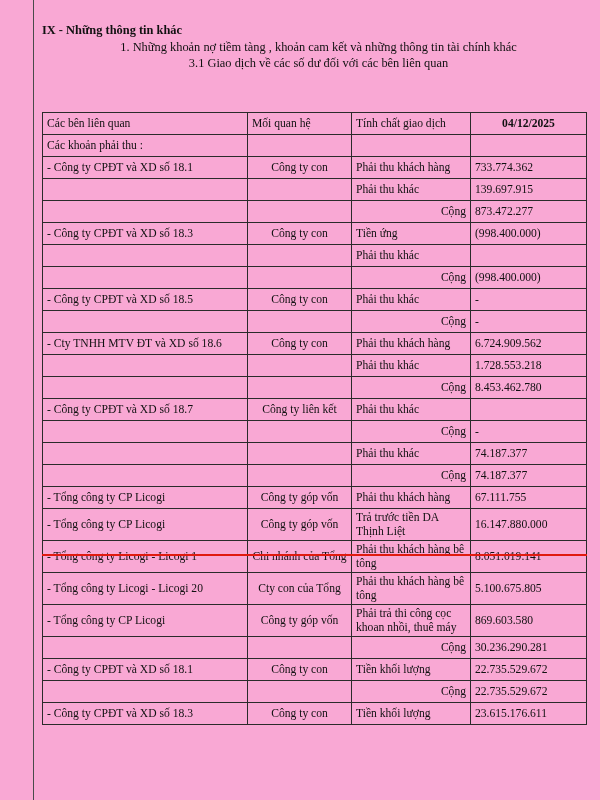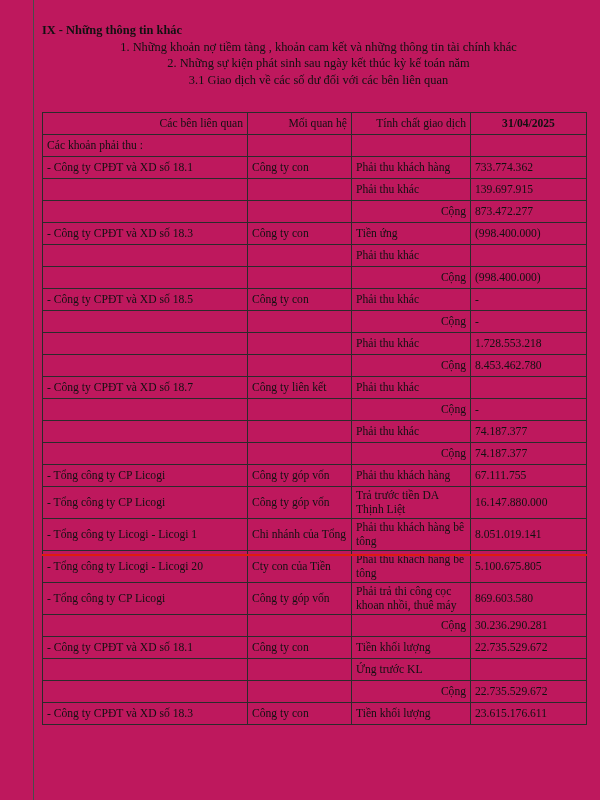--- a/index.html
+++ b/index.html
@@ -12,21 +12,21 @@
     height: 800px;
     font-family: "Liberation Serif", serif;
     color: #111;
     overflow: hidden;
     position: relative;
   }
   .page {
     position: absolute;
     left: 0; top: 0;
     width: 600px; height: 800px;
-    background: #be185d;
+    background: #f9a8d4;
   }
   
   .left-edge {
     position: absolute;
     left: 33px; top: 0px;
     width: 1px; height: 800px;
     background: #4a4a4a;
   }
   .header-block {
     position: absolute;
@@ -52,26 +52,26 @@
   }
   table.rel td, table.rel th {
     border: 1px solid #2b2b2b;
     padding: 2px 4px;
     vertical-align: middle;
     line-height: 13.5px;
     height: 22px;
     font-weight: normal;
   }
   .c0 { width: 205px; }
-  .c1 { width: 104px; text-align: left; }
+  .c1 { width: 104px; text-align: center; }
   .c2 { width: 119px; }
   .c3 { width: 116px; text-align: left; }
 
   th.hd {
-    text-align: right;
+    text-align: left;
     font-weight: normal;
     height: 24px;
   }
   th.hd.amt { text-align: center; font-weight: bold; }
 
   .bold { font-weight: bold; }
   .rt { text-align: right; }
 
   
   .redline {
@@ -87,31 +87,30 @@
 </head>
 <body>
 
 <div class="page">
 
   <div class="left-edge"></div>
 
   <div class="header-block">
     <div class="h-line bold">IX - Những thông tin khác</div>
     <div class="h-line h-indent">1. Những khoản nợ tiềm tàng , khoản cam kết và những thông tin tài chính khác</div>
-    <div class="h-line h-indent">2. Những sự kiện phát sinh sau ngày kết thúc kỳ kế toán năm</div>
     <div class="h-line h-indent">3.1 Giao dịch về các số dư đối với các bên liên quan</div>
   </div>
 
   <table class="rel">
     <thead>
       <tr>
         <th class="hd c0">Các bên liên quan</th>
         <th class="hd c1">Mối quan hệ</th>
         <th class="hd c2">Tính chất giao dịch</th>
-        <th class="hd amt c3">31/04/2025</th>
+        <th class="hd amt c3">04/12/2025</th>
       </tr>
     </thead>
     <tbody id="tbody">
         <tr>
           <td class="c0">Các khoản phải thu :</td>
           <td class="c1"></td>
           <td class="c2"></td>
           <td class="c3"></td>
         </tr>
         <tr>
@@ -154,20 +153,26 @@
           <td class="c0">- Công ty CPĐT và XD số 18.5</td>
           <td class="c1">Công ty con</td>
           <td class="c2">Phải thu khác</td>
           <td class="c3">-</td>
         </tr>
         <tr>
           <td class="c0"></td>
           <td class="c1"></td>
           <td class="c2 bold rt" style="text-align: right;">Cộng</td>
           <td class="c3 bold">-</td>
+        </tr>
+        <tr>
+          <td class="c0">- Cty TNHH MTV ĐT và XD số 18.6</td>
+          <td class="c1">Công ty con</td>
+          <td class="c2">Phải thu khách hàng</td>
+          <td class="c3">6.724.909.562</td>
         </tr>
         <tr>
           <td class="c0"></td>
           <td class="c1"></td>
           <td class="c2">Phải thu khác</td>
           <td class="c3">1.728.553.218</td>
         </tr>
         <tr>
           <td class="c0"></td>
           <td class="c1"></td>
@@ -211,21 +216,21 @@
           <td class="c3">16.147.880.000</td>
         </tr>
         <tr style="height: 30px;">
           <td class="c0">- Tổng công ty Licogi - Licogi 1</td>
           <td class="c1">Chi nhánh của Tổng</td>
           <td class="c2">Phải thu khách hàng bê tông</td>
           <td class="c3">8.051.019.141</td>
         </tr>
         <tr style="height: 30px;">
           <td class="c0">- Tổng công ty Licogi - Licogi  20</td>
-          <td class="c1">Cty con của Tiền</td>
+          <td class="c1">Cty con của Tổng</td>
           <td class="c2">Phải thu khách hàng bê tông</td>
           <td class="c3">5.100.675.805</td>
         </tr>
         <tr style="height: 30px;">
           <td class="c0">- Tổng công ty CP Licogi</td>
           <td class="c1">Công ty góp vốn</td>
           <td class="c2">Phải trả thi công cọc khoan nhồi, thuê máy</td>
           <td class="c3">869.603.580</td>
         </tr>
         <tr>
@@ -236,26 +241,20 @@
         </tr>
         <tr>
           <td class="c0">- Công ty CPĐT và XD số 18.1</td>
           <td class="c1">Công ty con</td>
           <td class="c2">Tiền khối lượng</td>
           <td class="c3">22.735.529.672</td>
         </tr>
         <tr>
           <td class="c0"></td>
           <td class="c1"></td>
-          <td class="c2">Ứng trước KL</td>
-          <td class="c3"></td>
-        </tr>
-        <tr>
-          <td class="c0"></td>
-          <td class="c1"></td>
           <td class="c2 bold rt" style="text-align: right;">Cộng</td>
           <td class="c3 bold">22.735.529.672</td>
         </tr>
         <tr>
           <td class="c0">- Công ty CPĐT và XD số 18.3</td>
           <td class="c1">Công ty con</td>
           <td class="c2">Tiền khối lượng</td>
           <td class="c3">23.615.176.611</td>
         </tr>
       </tbody>

